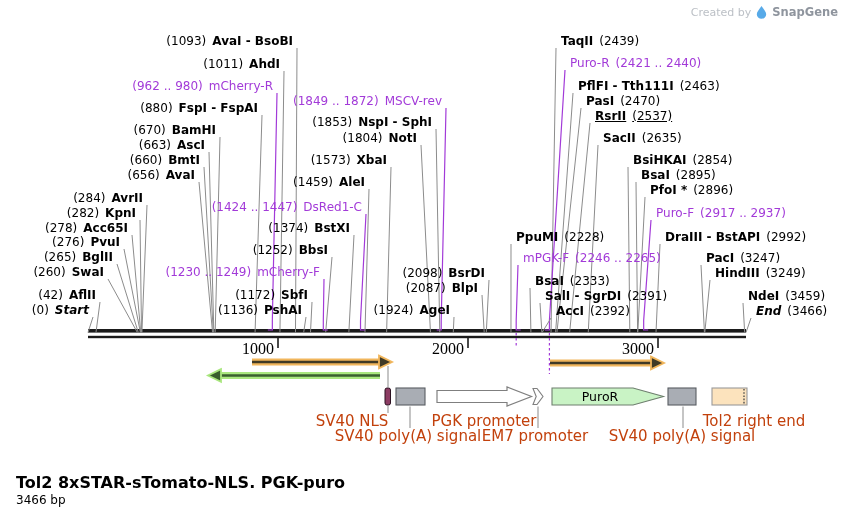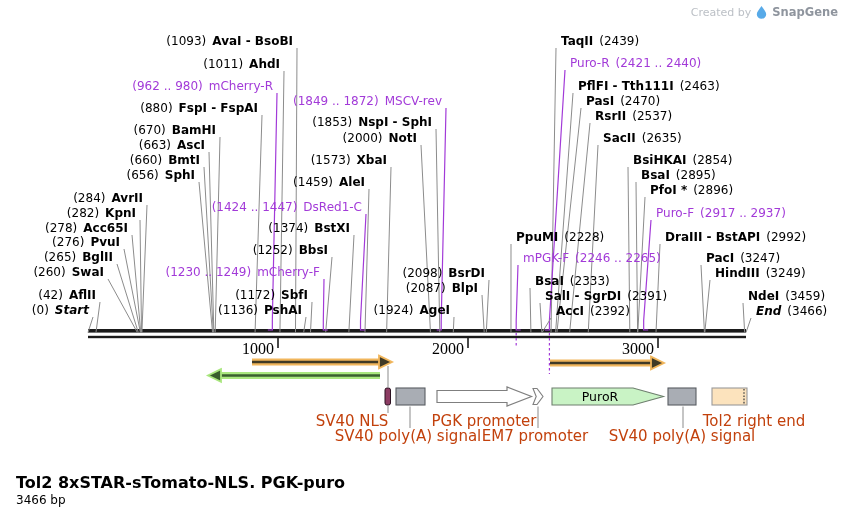--- a/index.html
+++ b/index.html
@@ -124,48 +124,48 @@
   </svg>
 
   <div id="labels">
       <div class="site" style="top: 34px; right: 553px;"><span class="num">(1093)</span><span class="nm">AvaI - BsoBI</span></div>
       <div class="site" style="top: 57px; right: 566px;"><span class="num">(1011)</span><span class="nm">AhdI</span></div>
       <div class="site primer" style="top: 79px; right: 573px;"><span class="num">(962 .. 980)</span><span class="nm">mCherry-R</span></div>
       <div class="site" style="top: 101px; right: 588px;"><span class="num">(880)</span><span class="nm">FspI - FspAI</span></div>
       <div class="site" style="top: 123px; right: 630px;"><span class="num">(670)</span><span class="nm">BamHI</span></div>
       <div class="site" style="top: 138px; right: 641px;"><span class="num">(663)</span><span class="nm">AscI</span></div>
       <div class="site" style="top: 153px; right: 646px;"><span class="num">(660)</span><span class="nm">BmtI</span></div>
-      <div class="site" style="top: 168px; right: 651px;"><span class="num">(656)</span><span class="nm">SphI</span></div>
+      <div class="site" style="top: 168px; right: 651px;"><span class="num">(656)</span><span class="nm">AvaI</span></div>
       <div class="site" style="top: 191px; right: 703px;"><span class="num">(284)</span><span class="nm">AvrII</span></div>
       <div class="site" style="top: 206px; right: 710px;"><span class="num">(282)</span><span class="nm">KpnI</span></div>
       <div class="site" style="top: 221px; right: 718px;"><span class="num">(278)</span><span class="nm">Acc65I</span></div>
       <div class="site" style="top: 235px; right: 726px;"><span class="num">(276)</span><span class="nm">PvuI</span></div>
       <div class="site" style="top: 250px; right: 733px;"><span class="num">(265)</span><span class="nm">BglII</span></div>
       <div class="site" style="top: 265px; right: 742px;"><span class="num">(260)</span><span class="nm">SwaI</span></div>
       <div class="site" style="top: 288px; right: 750px;"><span class="num">(42)</span><span class="nm">AflII</span></div>
       <div class="site" style="top: 303px; right: 757px;"><span class="num">(0)</span><span class="nm it">Start</span></div>
       <div class="site primer" style="top: 94px; right: 404px;"><span class="num">(1849 .. 1872)</span><span class="nm">MSCV-rev</span></div>
       <div class="site" style="top: 115px; right: 414px;"><span class="num">(1853)</span><span class="nm">NspI - SphI</span></div>
-      <div class="site" style="top: 131px; right: 429px;"><span class="num">(2000)</span><span class="nm">NotI</span></div>
+      <div class="site" style="top: 131px; right: 429px;"><span class="num">(1804)</span><span class="nm">NotI</span></div>
       <div class="site" style="top: 153px; right: 459px;"><span class="num">(1573)</span><span class="nm">XbaI</span></div>
       <div class="site" style="top: 175px; right: 481px;"><span class="num">(1459)</span><span class="nm">AleI</span></div>
       <div class="site primer" style="top: 200px; right: 484px;"><span class="num">(1424 .. 1447)</span><span class="nm">DsRed1-C</span></div>
       <div class="site" style="top: 221px; right: 496px;"><span class="num">(1374)</span><span class="nm">BstXI</span></div>
       <div class="site" style="top: 243px; right: 518px;"><span class="num">(1252)</span><span class="nm">BbsI</span></div>
       <div class="site primer" style="top: 265px; right: 526px;"><span class="num">(1230 .. 1249)</span><span class="nm">mCherry-F</span></div>
       <div class="site" style="top: 288px; right: 538px;"><span class="num">(1172)</span><span class="nm">SbfI</span></div>
       <div class="site" style="top: 303px; right: 544px;"><span class="num">(1136)</span><span class="nm">PshAI</span></div>
       <div class="site" style="top: 266px; right: 361px;"><span class="num">(2098)</span><span class="nm">BsrDI</span></div>
       <div class="site" style="top: 281px; right: 368px;"><span class="num">(2087)</span><span class="nm">BlpI</span></div>
       <div class="site" style="top: 303px; right: 396px;"><span class="num">(1924)</span><span class="nm">AgeI</span></div>
       <div class="site" style="top: 34px; left: 561px;"><span class="nm">TaqII</span><span class="num">(2439)</span></div>
       <div class="site primer" style="top: 56px; left: 570px;"><span class="nm">Puro-R</span><span class="num">(2421 .. 2440)</span></div>
       <div class="site" style="top: 79px; left: 578px;"><span class="nm">PflFI - Tth111I</span><span class="num">(2463)</span></div>
       <div class="site" style="top: 94px; left: 586px;"><span class="nm">PasI</span><span class="num">(2470)</span></div>
-      <div class="site" style="top: 109px; left: 595px;"><span class="nm">RsrII</span><span class="num">(2537)</span></div>
+      <div class="site" style="top: 109px; left: 595px; text-decoration: underline;"><span class="nm">RsrII</span><span class="num">(2537)</span></div>
       <div class="site" style="top: 131px; left: 603px;"><span class="nm">SacII</span><span class="num">(2635)</span></div>
       <div class="site" style="top: 153px; left: 633px;"><span class="nm">BsiHKAI</span><span class="num">(2854)</span></div>
       <div class="site" style="top: 168px; left: 641px;"><span class="nm">BsaI</span><span class="num">(2895)</span></div>
       <div class="site" style="top: 183px; left: 650px;"><span class="nm">PfoI *</span><span class="num">(2896)</span></div>
       <div class="site primer" style="top: 206px; left: 656px;"><span class="nm">Puro-F</span><span class="num">(2917 .. 2937)</span></div>
       <div class="site" style="top: 230px; left: 516px;"><span class="nm">PpuMI</span><span class="num">(2228)</span></div>
       <div class="site" style="top: 230px; left: 665px;"><span class="nm">DraIII - BstAPI</span><span class="num">(2992)</span></div>
       <div class="site primer" style="top: 251px; left: 523px;"><span class="nm">mPGK-F</span><span class="num">(2246 .. 2265)</span></div>
       <div class="site" style="top: 251px; left: 706px;"><span class="nm">PacI</span><span class="num">(3247)</span></div>
       <div class="site" style="top: 274px; left: 535px;"><span class="nm">BsaI</span><span class="num">(2333)</span></div>

